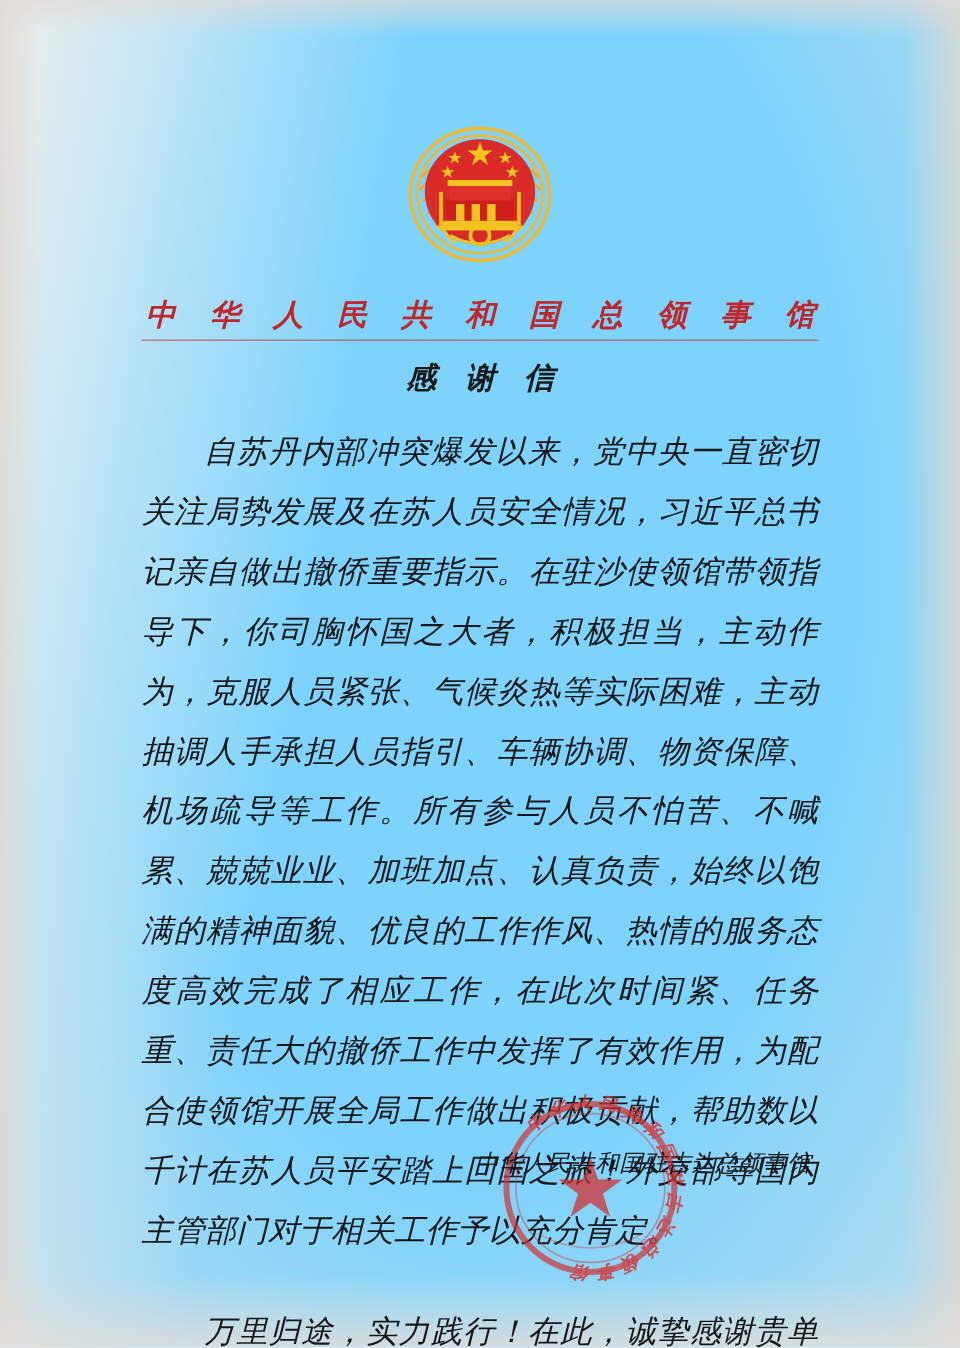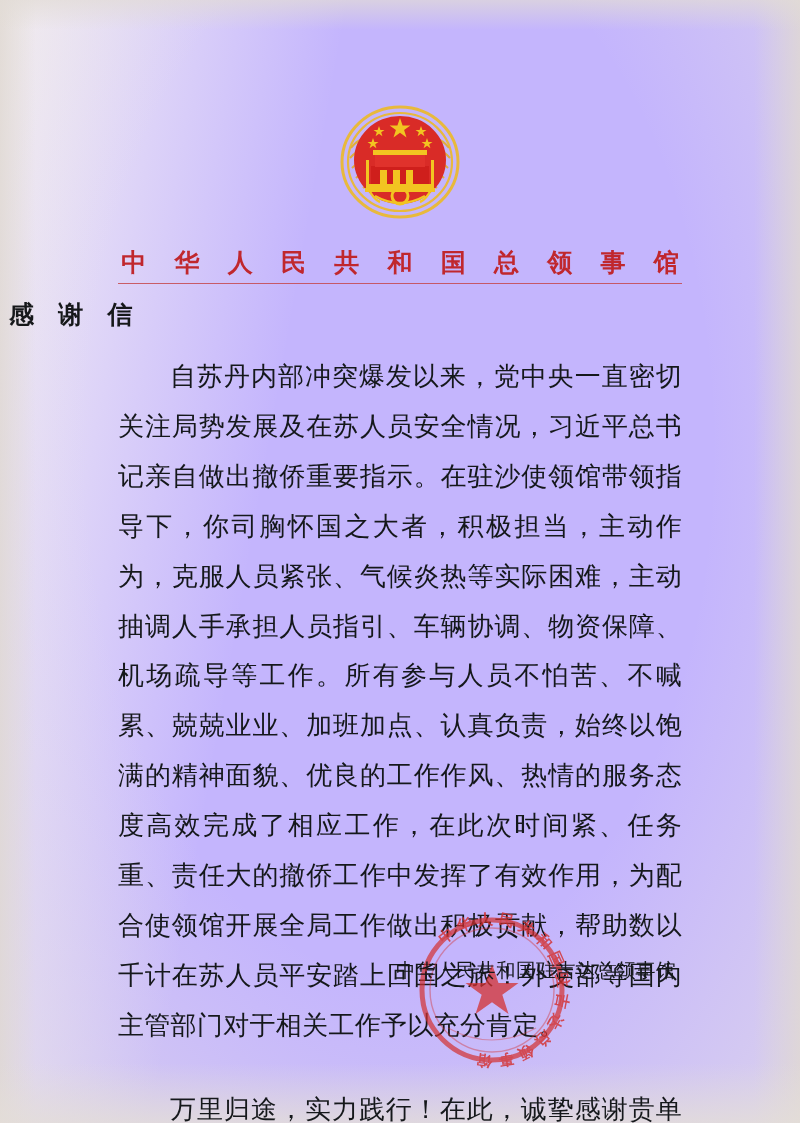--- a/index.html
+++ b/index.html
@@ -12,21 +12,22 @@
     height: 1123px;
     font-family: "Liberation Serif", "DejaVu Serif", serif;
     color: #1a1a1a;
     position: relative;
     overflow: hidden;
   }
 
   .page {
     position: absolute;
     inset: 0;
-    background: #c4b5fd;
+    background: #7dd3fc;
+    font-style: italic;
   }
 
   
   .paper-shade {
     position: absolute;
     inset: 0;
     background:
       radial-gradient(ellipse at 50% 40%, rgba(255,255,255,0) 55%, rgba(235,230,225,0.55) 100%),
       linear-gradient(100deg, rgba(250,246,242,0.9) 0%, rgba(255,255,255,0) 35%);
     pointer-events: none;
@@ -91,21 +92,21 @@
     background: #c5494c;
     opacity: 0.85;
   }
 
   
   .doc-title {
     position: absolute;
     top: 298px;
     left: 0;
     right: 0;
-    text-align: left;
+    text-align: center;
     font-size: 25px;
     font-weight: 700;
     letter-spacing: 9px;
     text-indent: 9px;
     color: #16181a;
   }
 
   
   .body-block {
     position: absolute;

